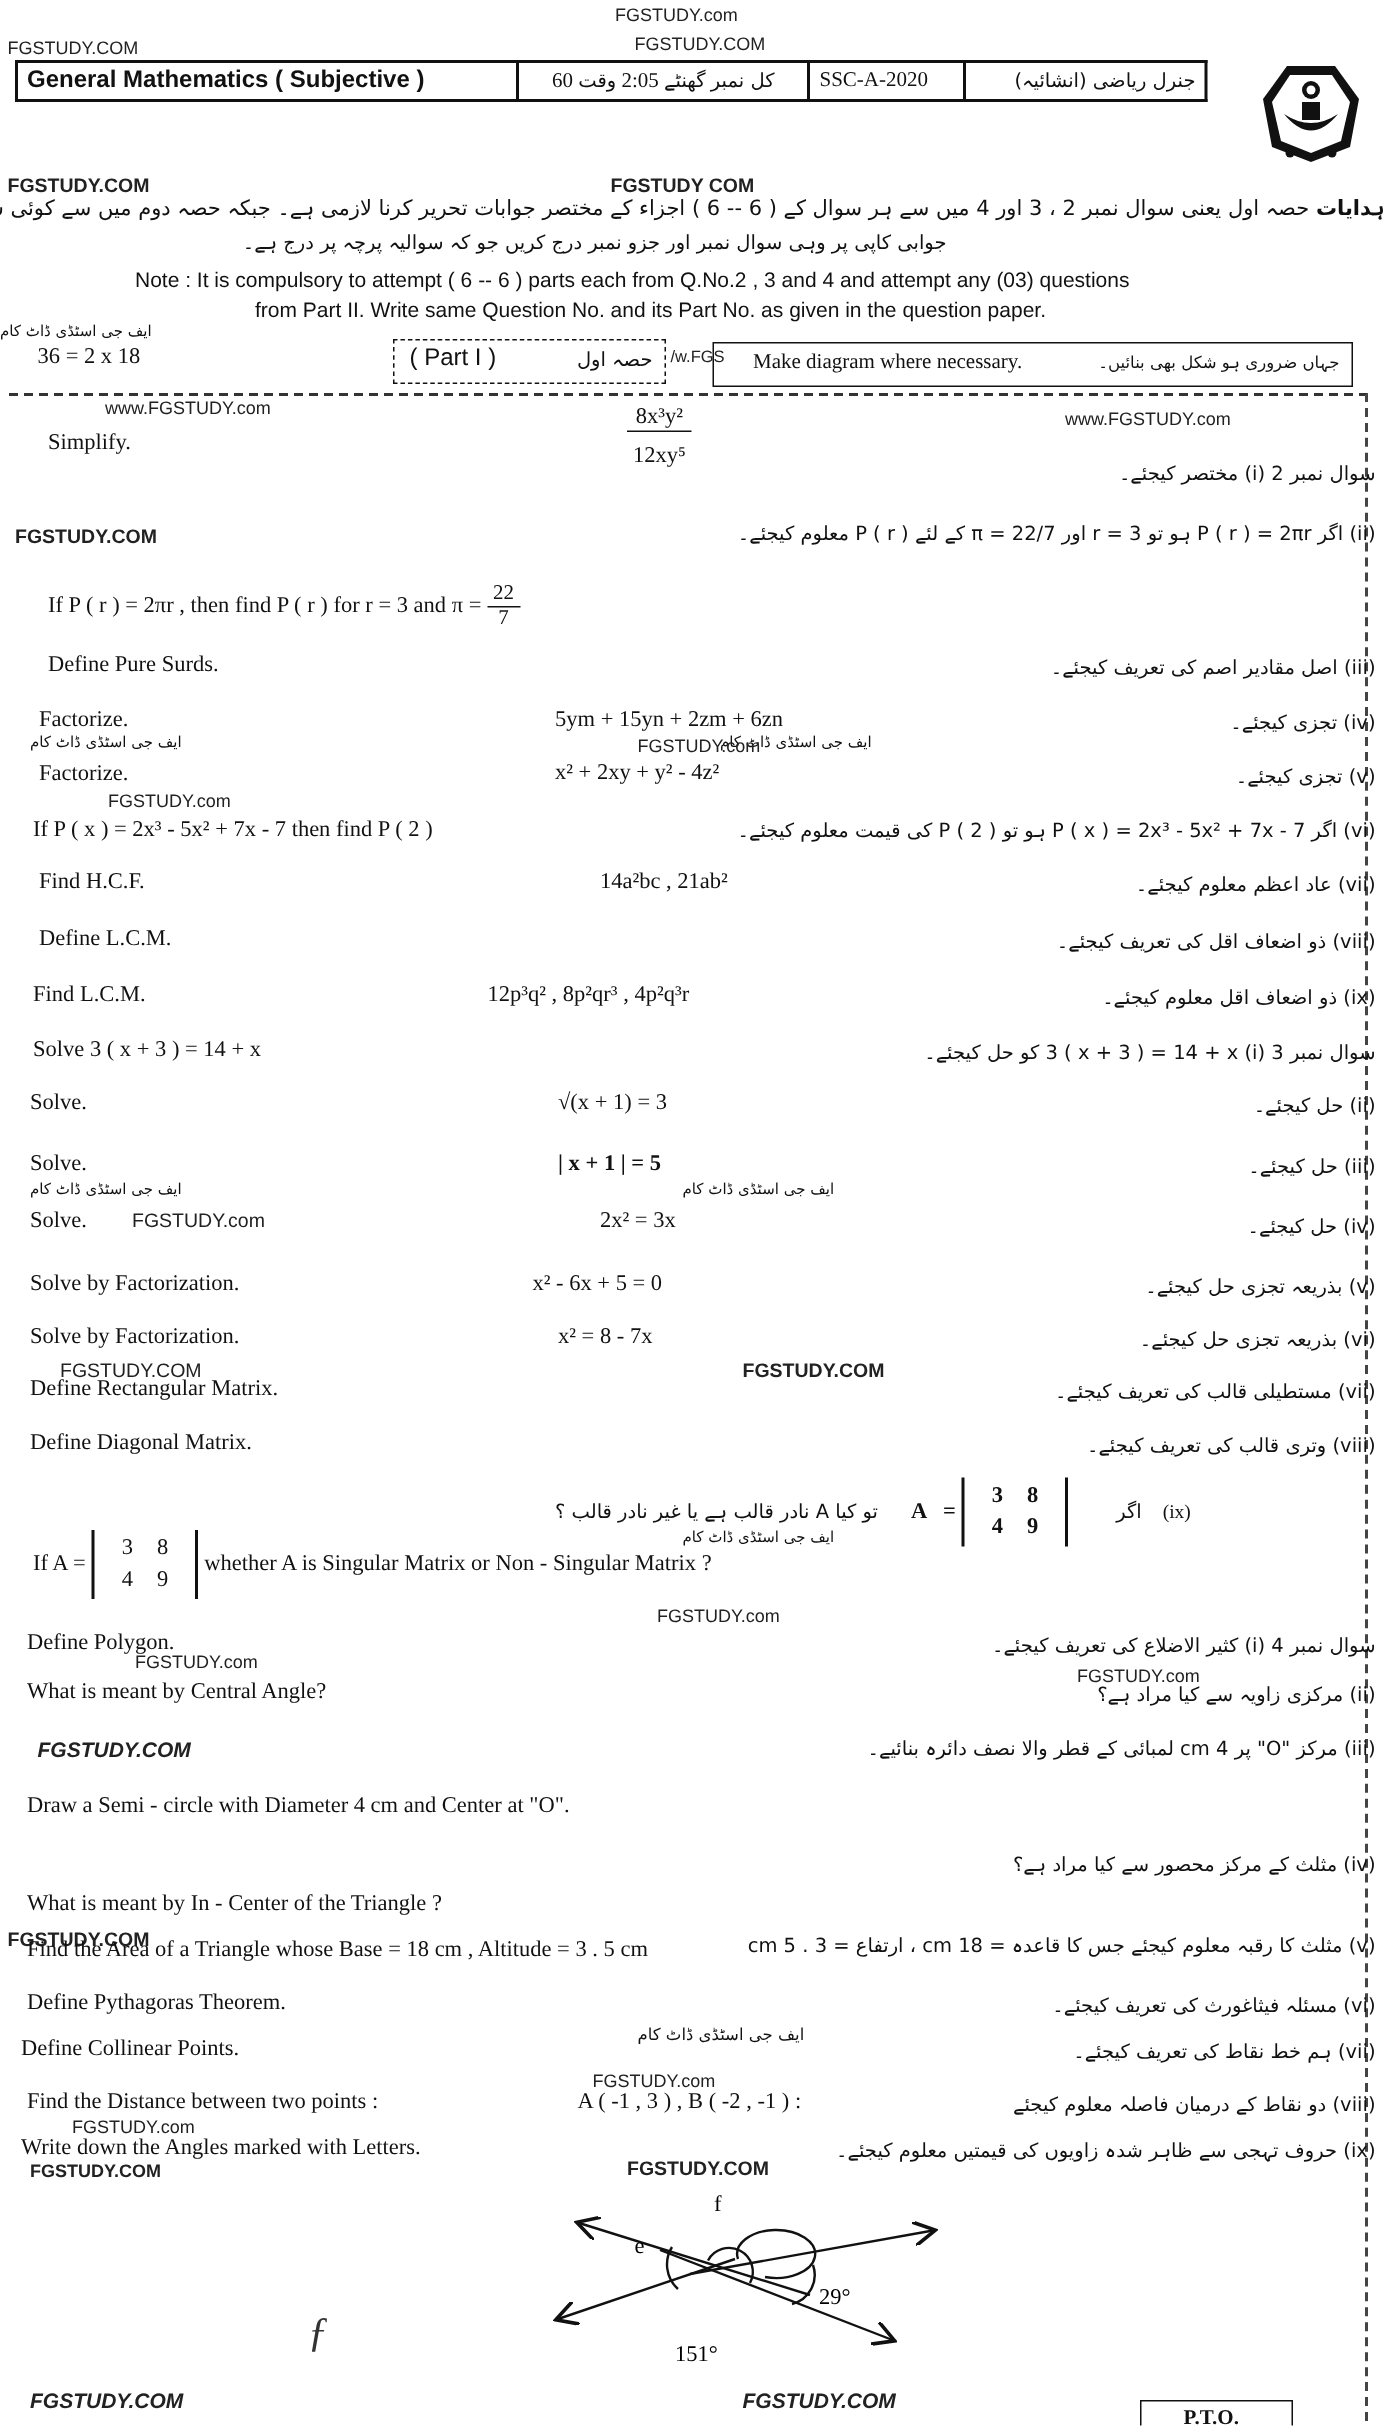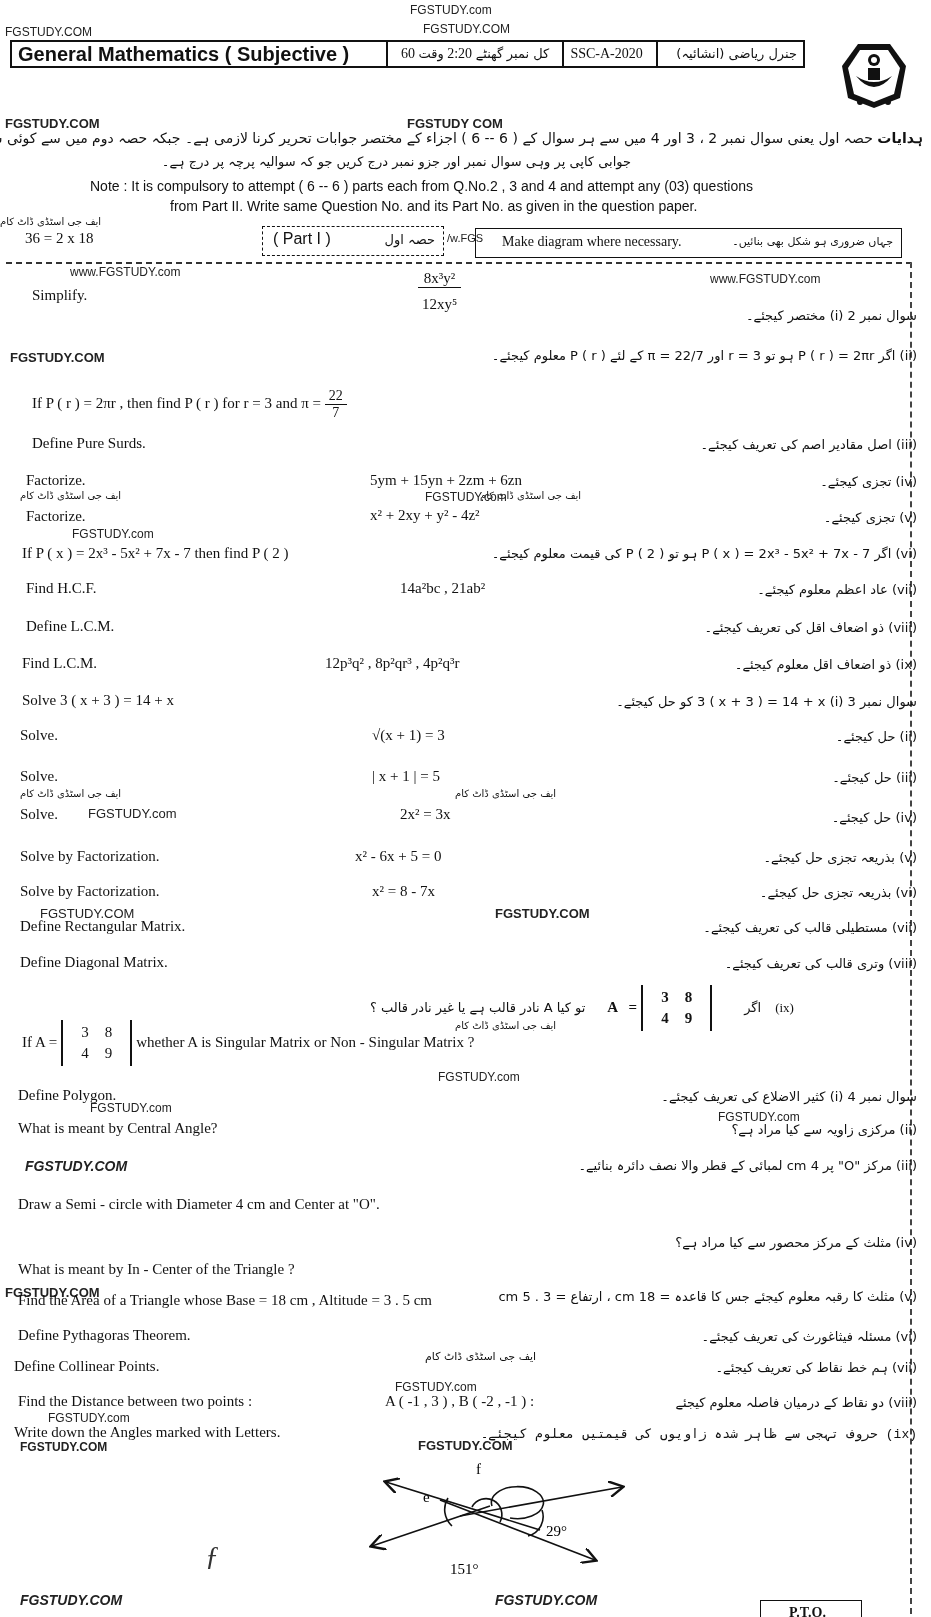--- a/index.html
+++ b/index.html
@@ -25,26 +25,26 @@
 </head>
 <body>
 
 <div class="abs wm" style="left:410px;top:3px;">FGSTUDY.com</div>
 <div class="abs wm" style="left:5px;top:25px;">FGSTUDY.COM</div>
 <div class="abs wm" style="left:423px;top:22px;">FGSTUDY.COM</div>
 
 <table class="hdr">
   <tbody>
   <tr>
-    <td style="font-family:'Liberation Sans',sans-serif;font-weight:bold;font-size:20px;">General Mathematics ( Subjective )</td>
+    <td style="font-family:'Liberation Sans',sans-serif;font-weight:bold;font-size:16px;">General Mathematics ( Subjective )</td>
     <td style="text-align:center;">
       <span>60</span>
       <span class="ur">کل نمبر</span>
       <span class="ur">گھنٹے</span>
-      <span>2:20</span>
+      <span>2:05</span>
       <span class="ur">وقت</span>
     </td>
     <td>SSC-A-2020</td>
     <td style="text-align:right;">
       <span class="ur">جنرل ریاضی (انشائیہ)</span>
     </td>
   </tr>
 </tbody>
   </table>
 
@@ -151,21 +151,21 @@
   <span>سوال نمبر 3</span> <span>(i)</span> <span>3 ( x + 3 ) = 14 + x کو حل کیجئے۔</span>
 </div>
 
 <div class="abs en" style="left:20px;top:727px;">Solve.</div>
 <div class="abs math" style="left:372px;top:727px;">√(x + 1) = 3</div>
 <div class="abs ur" style="right:14px;top:729px;">
   <span>(ii)</span> <span>حل کیجئے۔</span>
 </div>
 
 <div class="abs en" style="left:20px;top:768px;">Solve.</div>
-<div class="abs math" style="left:372px;top:768px;">| x + 1 | = 5</div>
+<div class="abs math" style="left:372px;top:768px;font-weight:bold;">| x + 1 | = 5</div>
 <div class="abs ur" style="right:14px;top:770px;">
   <span>(iii)</span> <span>حل کیجئے۔</span>
 </div>
 <div class="abs ur" style="left:20px;top:788px;font-size:10px;">ایف جی اسٹڈی ڈاٹ کام</div>
 <div class="abs ur" style="left:455px;top:788px;font-size:10px;">ایف جی اسٹڈی ڈاٹ کام</div>
 
 <div class="abs en" style="left:20px;top:806px;">Solve.</div>
 <div class="abs wm" style="left:88px;top:806px;font-size:13px;">FGSTUDY.com</div>
 <div class="abs math" style="left:400px;top:806px;">2x² = 3x</div>
 <div class="abs ur" style="right:14px;top:810px;">
@@ -280,21 +280,21 @@
 
 <div class="abs wm" style="left:395px;top:1380px;">FGSTUDY.com</div>
 <div class="abs en" style="left:18px;top:1393px;">Find the Distance between two points :</div>
 <div class="abs math" style="left:385px;top:1393px;">A ( -1 , 3 ) , B ( -2 , -1 ) :</div>
 <div class="abs ur" style="right:14px;top:1395px;">
   <span>(viii)</span> <span>دو نقاط کے درمیان فاصلہ معلوم کیجئے</span>
 </div>
 
 <div class="abs wm" style="left:48px;top:1411px;">FGSTUDY.com</div>
 <div class="abs en" style="left:14px;top:1424px;">Write down the Angles marked with Letters.</div>
-<div class="abs ur" style="right:14px;top:1426px;font-family:Liberation Mono, monospace;">
+<div class="abs ur" style="right:14px;top:1426px;">
   <span>(ix)</span> <span>حروف تہجی سے ظاہر شدہ زاویوں کی قیمتیں معلوم کیجئے۔</span>
 </div>
 <div class="abs wm" style="left:20px;top:1440px;font-weight:bold;">FGSTUDY.COM</div>
 
 <div class="abs wmb" style="left:418px;top:1438px;">FGSTUDY.COM</div>
 <svg class="abs" style="left:350px;top:1440px;" width="300" height="140" viewBox="0 0 300 140">
   <defs>
     <marker id="ar" markerWidth="10" markerHeight="10" refX="8" refY="5" orient="auto">
       <path d="M0,0 L9,5 L0,10" fill="none" stroke="#111" stroke-width="1.5"></path>
     </marker>

